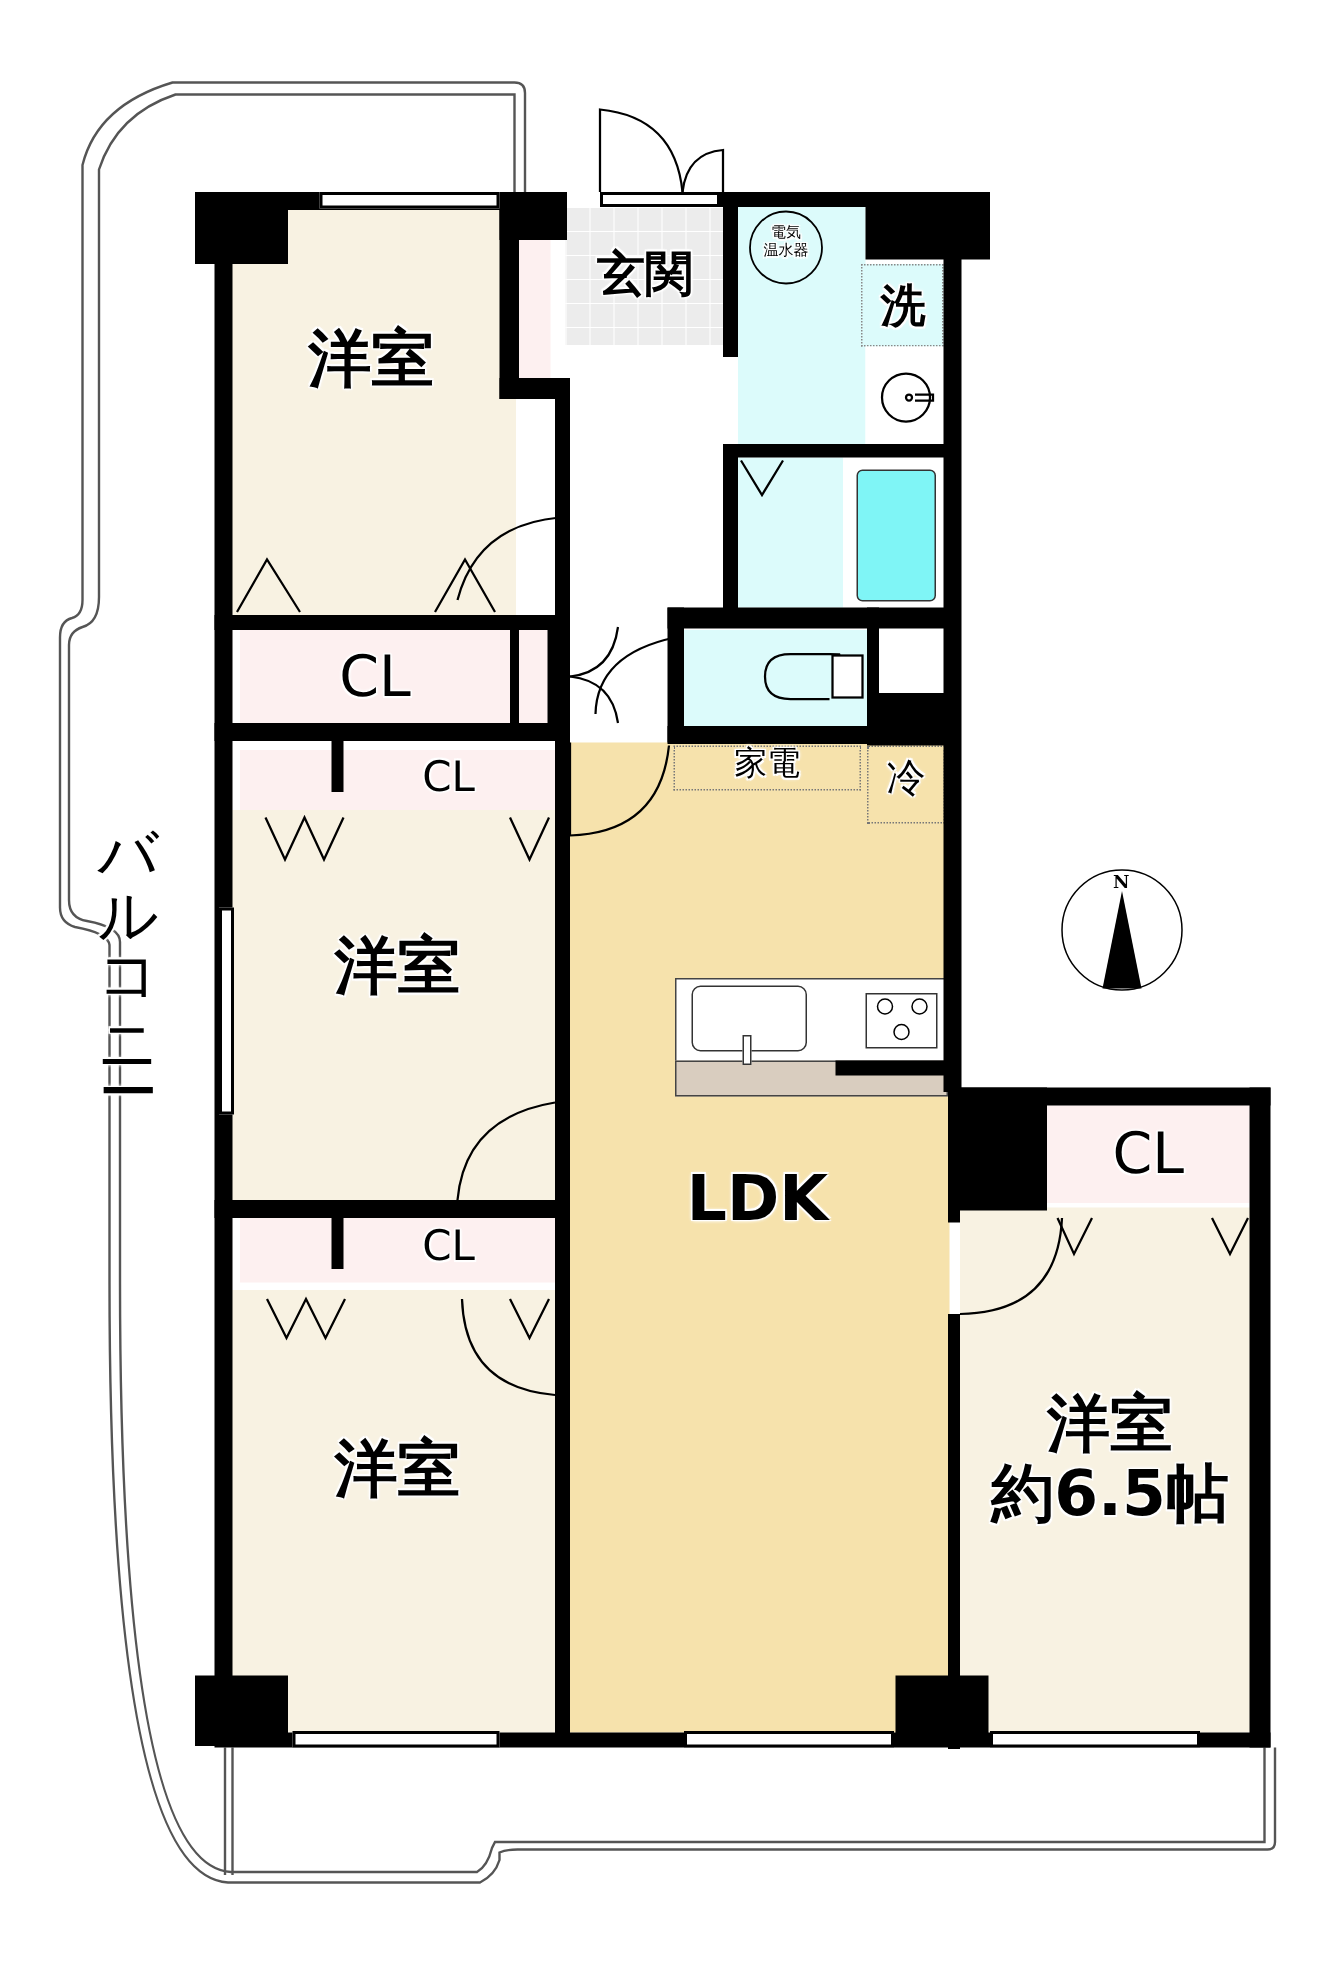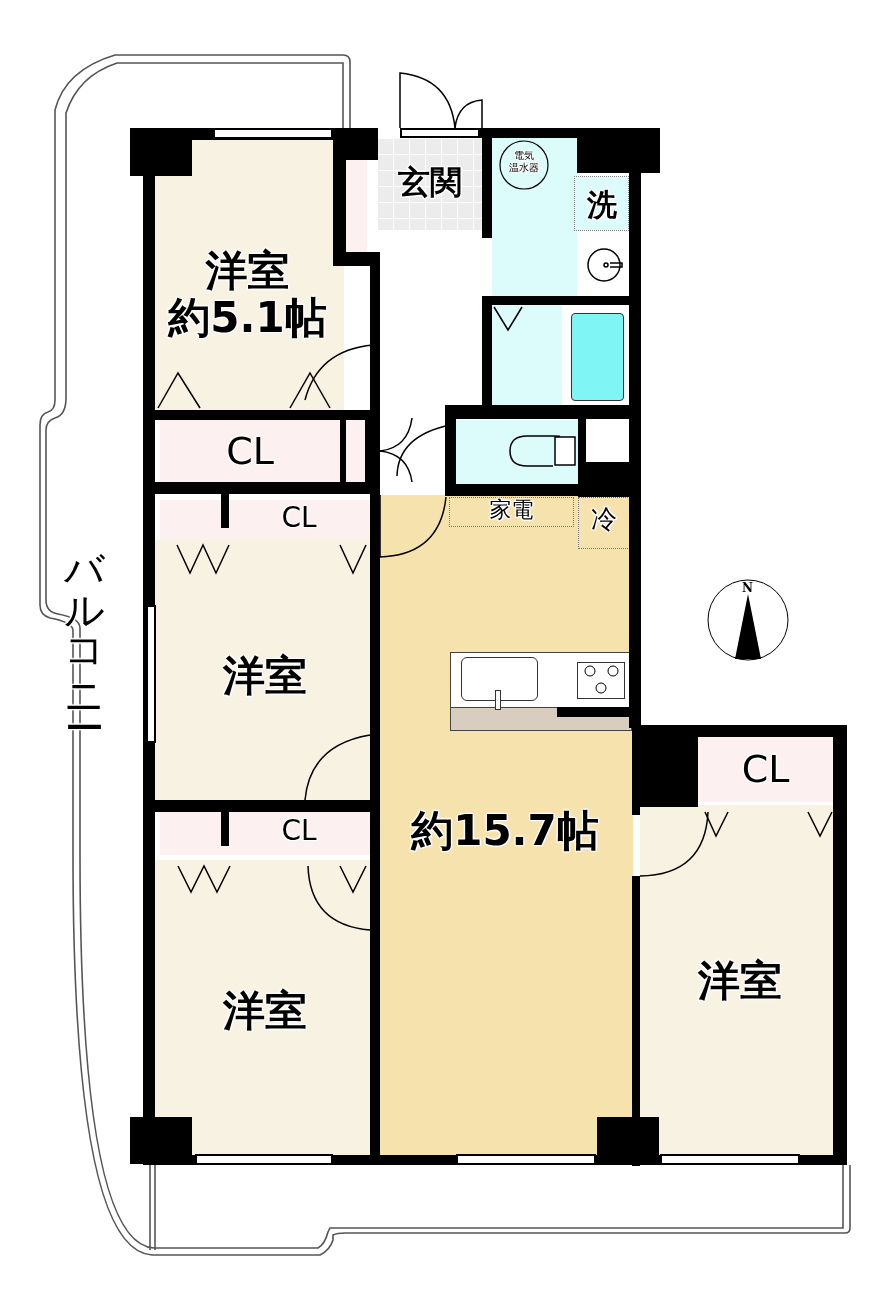--- a/index.html
+++ b/index.html
@@ -3,21 +3,21 @@
 <meta charset="utf-8">
 <style>
   html, body { margin: 0; padding: 0; background: #ffffff; }
   body { width: 882px; height: 1313px; position: relative; overflow: hidden;
          font-family: "DejaVu Sans", "Liberation Sans", sans-serif; }
   .plan { position: absolute; left: 0; top: 0; width: 882px; height: 1313px; }
   .wall { position: absolute; background: #000; }
   .room { position: absolute; }
   .label { position: absolute; text-align: center; color: #000; font-weight: bold; line-height: 1.12;
            text-shadow: 0 0 3px #fff, 0 0 3px #fff, 0 0 2px #fff, 1px 1px 0 #fff, -1px -1px 0 #fff, 1px -1px 0 #fff, -1px 1px 0 #fff; }
-  .big { font-size: 42px; margin-top: 32px; }
+  .big { font-size: 42px; }
   .cl { font-size: 38px; font-weight: normal; }
   .clsm { font-size: 28px; font-weight: normal; }
   .small { font-size: 22px; }
   .window { position: absolute; background: #fff; border: 2px solid #000; box-sizing: border-box; }
   svg { position: absolute; left: 0; top: 0; }
 </style>
 </head>
 <body>
 
 <div class="plan">
@@ -155,37 +155,37 @@
       <circle cx="601" cy="688" r="5" stroke-width="1"></circle>
 
       <circle cx="748" cy="620" r="40" stroke-width="1"></circle>
     </g>
     <polygon points="748,594 735,659 761,659" fill="#000"></polygon>
     <text x="742" y="592" font-size="12" font-weight="bold" font-family="DejaVu Serif, serif">N</text>
   </svg>
 
   <div class="label big" style="left:150px;top:215px;width:195px;">
     <div>洋室</div>
-    <div>約5.1帖</div>
   </div>
   <div class="label cl" style="left:160px;top:430px;width:180px;">CL</div>
   <div class="label clsm" style="left:229px;top:502px;width:140px;">CL</div>
   <div class="label big" style="left:160px;top:620px;width:210px;">
     <div>洋室</div>
   </div>
   <div class="label clsm" style="left:229px;top:815px;width:140px;">CL</div>
   <div class="label big" style="left:160px;top:955px;width:210px;">
     <div>洋室</div>
   </div>
   <div class="label big" style="left:380px;top:775px;width:250px;">
-    <div>約15.7帖</div>
+    <div>LDK</div>
   </div>
   <div class="label cl" style="left:698px;top:748px;width:135px;">CL</div>
   <div class="label big" style="left:640px;top:925px;width:200px;">
     <div>洋室</div>
+    <div>約6.5帖</div>
   </div>
   <div class="label" style="left:380px;top:165px;width:100px;font-size:32px;">玄関</div>
   <div class="label" style="left:576px;top:188px;width:52px;font-size:30px;">洗</div>
   <div class="label" style="left:500px;top:150px;width:48px;font-size:10px;font-weight:normal;line-height:1.15;">
     <div>電気</div>
     <div>温水器</div>
   </div>
   <div class="label small" style="left:449px;top:498px;width:125px;font-weight:normal;">家電</div>
   <div class="label" style="left:578px;top:505px;width:52px;font-size:26px;font-weight:normal;">冷</div>
   <div class="label" style="left:60px;top:525px;width:50px;font-size:40px;font-weight:normal;writing-mode:vertical-rl;line-height:50px;">バルコニー</div>

